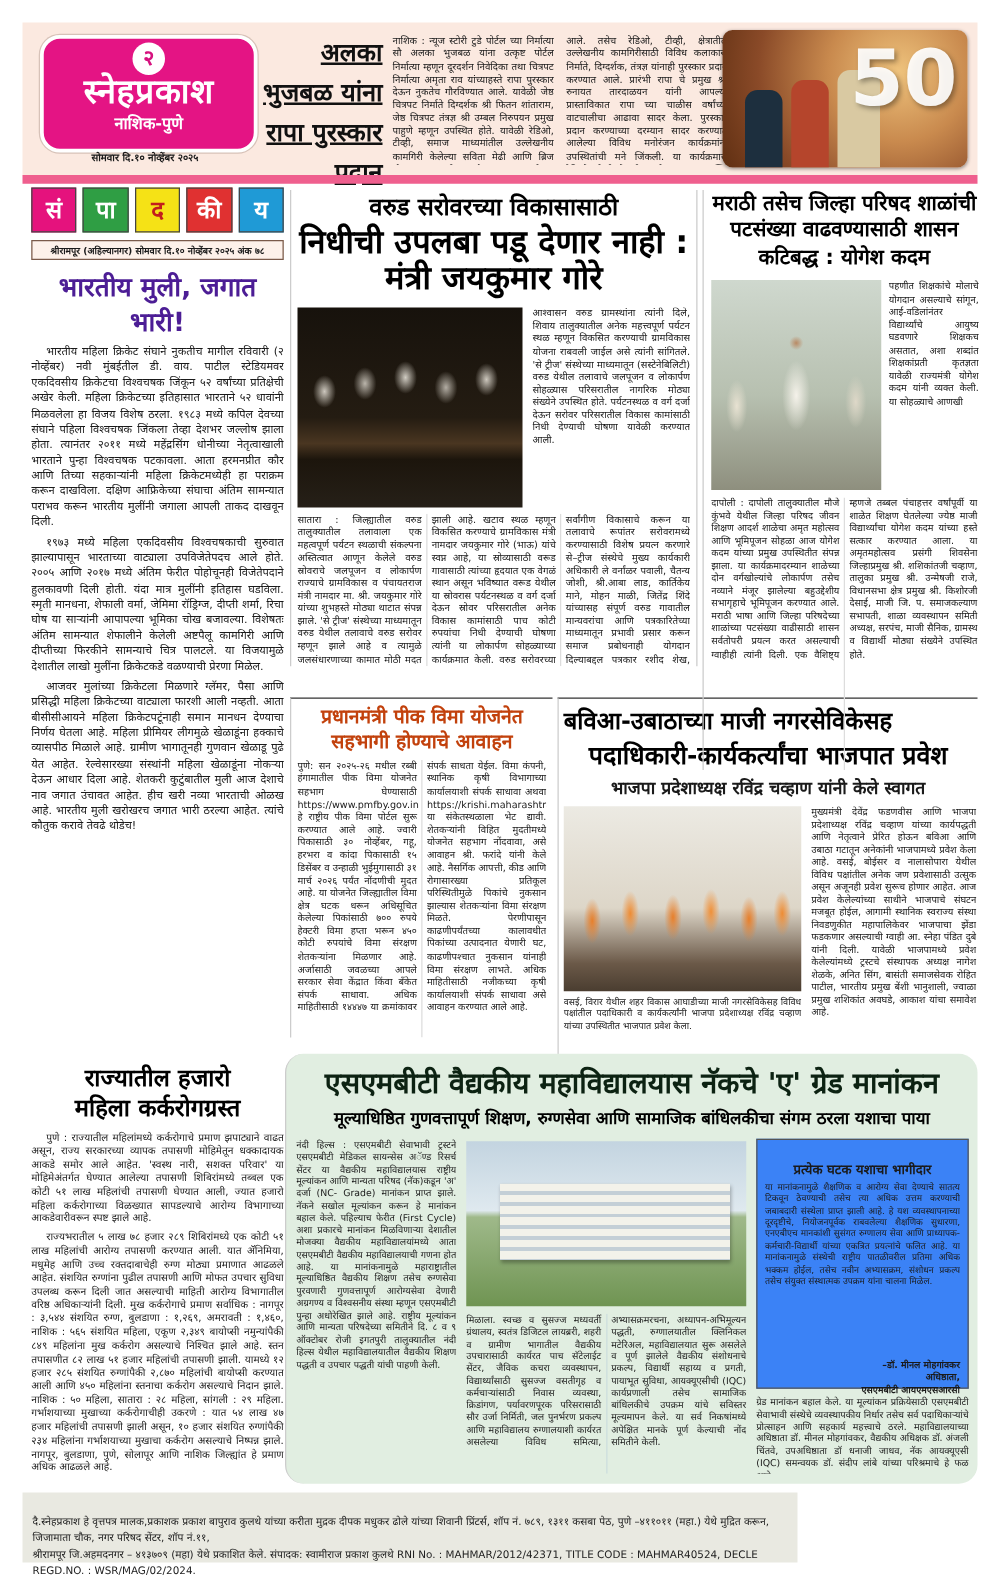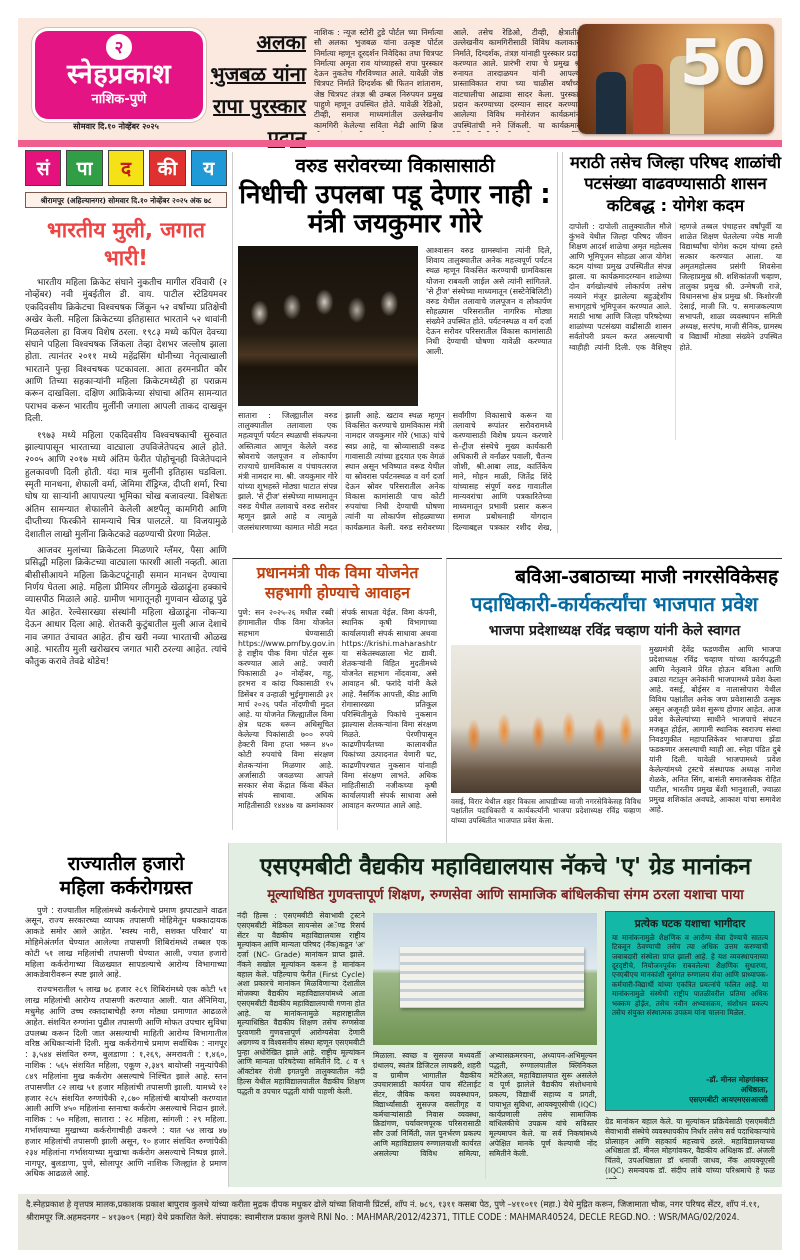--- a/index.html
+++ b/index.html
@@ -36,21 +36,21 @@
   .fig3{left:92px;width:34px;height:78px;background:#d9c9a2;}
 
   
   .editcol{left:25px;top:150px;width:202px;}
   .letters{display:flex;gap:5px;}
   .lb{width:36px;height:34px;color:#fff;font-size:19px;font-weight:800;text-align:center;
       line-height:34px;border:1px solid #444;}
   .lb:nth-child(3){color:#c21d1d;}
   .ed-dateline{margin-top:6px;border:1px solid #7a5a4a;background:#fdf1ea;text-align:center;
                font-size:7.4px;font-weight:bold;padding:2px 1px;}
-  .ed-head{font-size:21px;font-weight:800;text-align:center;margin:7px 0 5px;color:#ef4444;}
+  .ed-head{font-size:21px;font-weight:800;text-align:center;margin:7px 0 5px;color:#4c1d95;}
   .ed-body{font-size:8.9px;line-height:1.39;height:568px;}
   .ed-body p{margin:0 0 4px;text-indent:12px;}
   .cancer-head{font-size:19px;font-weight:800;text-align:center;line-height:1.25;margin:8px 0 5px;color:#000;}
   .cancer-body{font-size:8.2px;line-height:1.32;height:282px;}
   .cancer-body p{margin:0 0 4px;text-indent:12px;}
 
   
   .warud{left:232px;top:152px;width:326px;border-left:1px solid #ccc;border-right:1px solid #ccc;
          padding:0 5px;box-sizing:border-box;}
   .warud-kicker{font-size:19px;font-weight:800;text-align:center;color:#000;}
@@ -71,22 +71,22 @@
   
   .pik{left:232px;top:558px;width:210px;border-top:1.5px solid #333;border-left:1px solid #ccc;
        padding:4px 5px 0;box-sizing:border-box;}
   .pik-head{font-size:15.5px;font-weight:900;text-align:center;line-height:1.3;color:#c2410c;}
   .pik-cols{margin-top:5px;column-count:2;column-gap:8px;column-rule:1px solid #ddd;
             font-size:7.7px;line-height:1.32;height:222px;}
 
   
   .bjp{left:446px;top:558px;width:336px;border-top:1.5px solid #333;border-left:1px solid #ccc;
        padding:4px 4px 0;box-sizing:border-box;}
-  .bjp-h1{font-size:19px;font-weight:900;text-align:right;color:#000;}
-  .bjp-h2{font-size:20px;font-weight:900;text-align:center;color:#0369a1;margin-top:1px;}
+  .bjp-h1{font-size:19px;font-weight:900;text-align:left;color:#000;}
+  .bjp-h2{font-size:20px;font-weight:900;text-align:center;color:#000000;margin-top:1px;}
   .bjp-sub{font-size:14px;font-weight:bold;text-align:center;margin-top:3px;}
   .bjp-row{position:relative;margin-top:6px;height:200px;}
   .bjp-photo{position:absolute;left:0;top:0;width:190px;height:148px;
      background:
        radial-gradient(10px 26px at 12% 62%,#e87f2a 0%,transparent 70%),
        radial-gradient(10px 26px at 28% 58%,#ef8c33 0%,transparent 70%),
        radial-gradient(10px 26px at 46% 60%,#e87f2a 0%,transparent 70%),
        radial-gradient(10px 26px at 62% 57%,#f09038 0%,transparent 70%),
        radial-gradient(10px 26px at 78% 61%,#e87f2a 0%,transparent 70%),
        radial-gradient(10px 26px at 92% 58%,#ef8c33 0%,transparent 70%),
@@ -104,43 +104,43 @@
        radial-gradient(8px 8px at 50% 30%,#b98a64 0%,transparent 70%),
        radial-gradient(12px 30px at 15% 60%,#e8e2d2 0%,transparent 70%),
        radial-gradient(12px 30px at 85% 58%,#ded8c8 0%,transparent 70%),
        linear-gradient(#cfd8ce 0%,#b7c0b0 55%,#8e8f7e 100%);}
   .yog-side{position:absolute;left:142px;top:0;width:72px;height:168px;font-size:7.6px;line-height:1.35;}
   .yog-cols{margin-top:6px;column-count:2;column-gap:8px;column-rule:1px solid #ddd;
             font-size:7.6px;line-height:1.32;height:218px;}
 
   
   .smbt{left:228px;top:843px;width:554px;height:344px;background:#e1eee1;
-        border-left:1px solid #ccc;padding:6px 8px;box-sizing:border-box;}
+        border-left:1px solid #ccc;padding:6px 8px;box-sizing:border-box;border-radius:15px;}
   .smbt-head{font-size:23px;font-weight:900;text-align:center;color:#0c2212;}
-  .smbt-sub{font-size:13.5px;font-weight:bold;text-align:center;margin-top:4px;color:#7f1d1d;}
+  .smbt-sub{font-size:13.5px;font-weight:bold;text-align:center;margin-top:4px;color:#000000;}
   .smbt-content{position:relative;margin-top:8px;height:268px;}
   .smbt-colA{position:absolute;left:0;top:0;width:128px;height:268px;font-size:7.5px;line-height:1.3;}
   .smbt-photo{position:absolute;left:136px;top:2px;width:224px;height:132px;
      background:linear-gradient(#c3d4e0 0%,#dfe9ef 42%,#9fb98a 46%,#6f9452 100%);}
   .smbt-bldg{position:absolute;left:12%;right:6%;top:26%;height:46%;background:#f3f2ea;
      box-shadow:1px 2px 3px rgba(0,0,0,.3);
      background-image:repeating-linear-gradient(180deg,#f3f2ea 0 6px,#c4cfd6 6px 9px);}
   .smbt-midcols{position:absolute;left:136px;top:140px;width:224px;height:128px;
      column-count:2;column-gap:8px;column-rule:1px solid #cdd;font-size:7.5px;line-height:1.3;}
-  .smbt-box{position:absolute;left:368px;top:0;width:170px;height:200px;background:#14b8a6;
-     border:1px solid #555;padding:4px 6px;box-sizing:border-box;}
+  .smbt-box{position:absolute;left:368px;top:0;width:170px;height:200px;background:#3b82f6;
+     border:1px solid #555;padding:16px 6px;box-sizing:border-box;}
   .smbt-box-title{font-size:10.5px;font-weight:800;text-align:center;}
   .smbt-box-body{font-size:7.1px;line-height:1.32;margin-top:3px;text-align:justify;
                  height:140px;overflow:hidden;}
   .smbt-sig{font-size:7.4px;font-weight:bold;text-align:right;line-height:1.35;margin-top:2px;}
   .smbt-colD{position:absolute;left:368px;top:206px;width:170px;height:62px;font-size:7.5px;line-height:1.3;}
 
   
-  .footer{left:18px;top:1194px;width:764px;height:56px;background:#e9e9e1;
-          padding:4px 8px;box-sizing:border-box;font-size:8.3px;line-height:1.55;color:#222;}
+  .footer{left:18px;top:1194px;width:620px;height:56px;background:#e9e9e1;
+          padding:17px 8px;box-sizing:border-box;font-size:8.3px;line-height:1.55;color:#222;}
 </style>
 </head>
 <body>
 
 <div class="page">
 
   <div class="abs topband">
     <div class="abs masthead">
       <div class="mast-circle">२</div>
       <div class="mast-name">स्नेहप्रकाश</div>
@@ -225,20 +225,24 @@
     <div class="bjp-sub">भाजपा प्रदेशाध्यक्ष रविंद्र चव्हाण यांनी केले स्वागत</div>
     <div class="bjp-row">
       <div class="bjp-photo"></div>
       <div class="bjp-caption hide just">वसई, विरार येथील शहर विकास आघाडीच्या माजी नगरसेविकेसह विविध पक्षांतील पदाधिकारी व कार्यकर्त्यांनी भाजपा प्रदेशाध्यक्ष रविंद्र चव्हाण यांच्या उपस्थितीत भाजपात प्रवेश केला.</div>
       <div class="bjp-text hide just">मुख्यमंत्री देवेंद्र फडणवीस आणि भाजपा प्रदेशाध्यक्ष रविंद्र चव्हाण यांच्या कार्यपद्धती आणि नेतृत्वाने प्रेरित होऊन बविआ आणि उबाठा गटातून अनेकांनी भाजपामध्ये प्रवेश केला आहे. वसई, बोईसर व नालासोपारा येथील विविध पक्षांतील अनेक जण प्रवेशासाठी उत्सुक असून अजूनही प्रवेश सुरूच होणार आहेत. आज प्रवेश केलेल्यांच्या साथीने भाजपाचे संघटन मजबूत होईल, आगामी स्थानिक स्वराज्य संस्था निवडणुकीत महापालिकेवर भाजपाचा झेंडा फडकणार असल्याची ग्वाही आ. स्नेहा पंडित दुबे यांनी दिली. यावेळी भाजपामध्ये प्रवेश केलेल्यांमध्ये ट्रस्टचे संस्थापक अध्यक्ष नागेश शेळके, अनित सिंग, बासंती समाजसेवक रोहित पाटील, भारतीय प्रमुख बेंशी भानुशाली, ज्वाळा प्रमुख शशिकांत अवघडे, आकाश यांचा समावेश आहे.</div>
     </div>
   </div>
 
   <div class="abs yogesh">
     <div class="yog-head">मराठी तसेच जिल्हा परिषद शाळांची पटसंख्या वाढवण्यासाठी शासन कटिबद्ध : योगेश कदम</div>
+    <div class="yog-row">
+      <div class="yog-photo"></div>
+      <div class="yog-side hide just">पहणीत शिक्षकांचे मोलाचे योगदान असल्याचे सांगून, आई-वडिलांनंतर विद्यार्थ्यांचे आयुष्य घडवणारे शिक्षकच असतात, अशा शब्दांत शिक्षकांप्रती कृतज्ञता यावेळी राज्यमंत्री योगेश कदम यांनी व्यक्त केली. या सोहळ्याचे आणखी</div>
+    </div>
     <div class="yog-cols hide just">
       <span>दापोली : दापोली तालुक्यातील मौजे कुंभवे येथील जिल्हा परिषद जीवन शिक्षण आदर्श शाळेचा अमृत महोत्सव आणि भूमिपूजन सोहळा आज योगेश कदम यांच्या प्रमुख उपस्थितीत संपन्न झाला. या कार्यक्रमादरम्यान शाळेच्या दोन वर्गखोल्यांचे लोकार्पण तसेच नव्याने मंजूर झालेल्या बहुउद्देशीय सभागृहाचे भूमिपूजन करण्यात आले. मराठी भाषा आणि जिल्हा परिषदेच्या शाळांच्या पटसंख्या वाढीसाठी शासन सर्वतोपरी प्रयत्न करत असल्याची ग्वाहीही त्यांनी दिली.</span>
       <span>एक वैशिष्ट्य म्हणजे तब्बल पंचाहत्तर वर्षांपूर्वी या शाळेत शिक्षण घेतलेल्या ज्येष्ठ माजी विद्यार्थ्यांचा योगेश कदम यांच्या हस्ते सत्कार करण्यात आला. या अमृतमहोत्सव प्रसंगी शिवसेना जिल्हाप्रमुख श्री. शशिकांतजी चव्हाण, तालुका प्रमुख श्री. उन्मेषजी राजे, विधानसभा क्षेत्र प्रमुख श्री. किशोरजी देसाई, माजी जि. प. समाजकल्याण सभापती, शाळा व्यवस्थापन समिती अध्यक्ष, सरपंच, माजी सैनिक, ग्रामस्थ व विद्यार्थी मोठ्या संख्येने उपस्थित होते.</span>
     </div>
   </div>
 
   <div class="abs smbt">
     <div class="smbt-head">एसएमबीटी वैद्यकीय महाविद्यालयास  नॅकचे 'ए' ग्रेड मानांकन</div>
     <div class="smbt-sub">मूल्याधिष्ठित गुणवत्तापूर्ण शिक्षण, रुग्णसेवा आणि सामाजिक बांधिलकीचा संगम ठरला यशाचा पाया</div>
     <div class="smbt-content">

